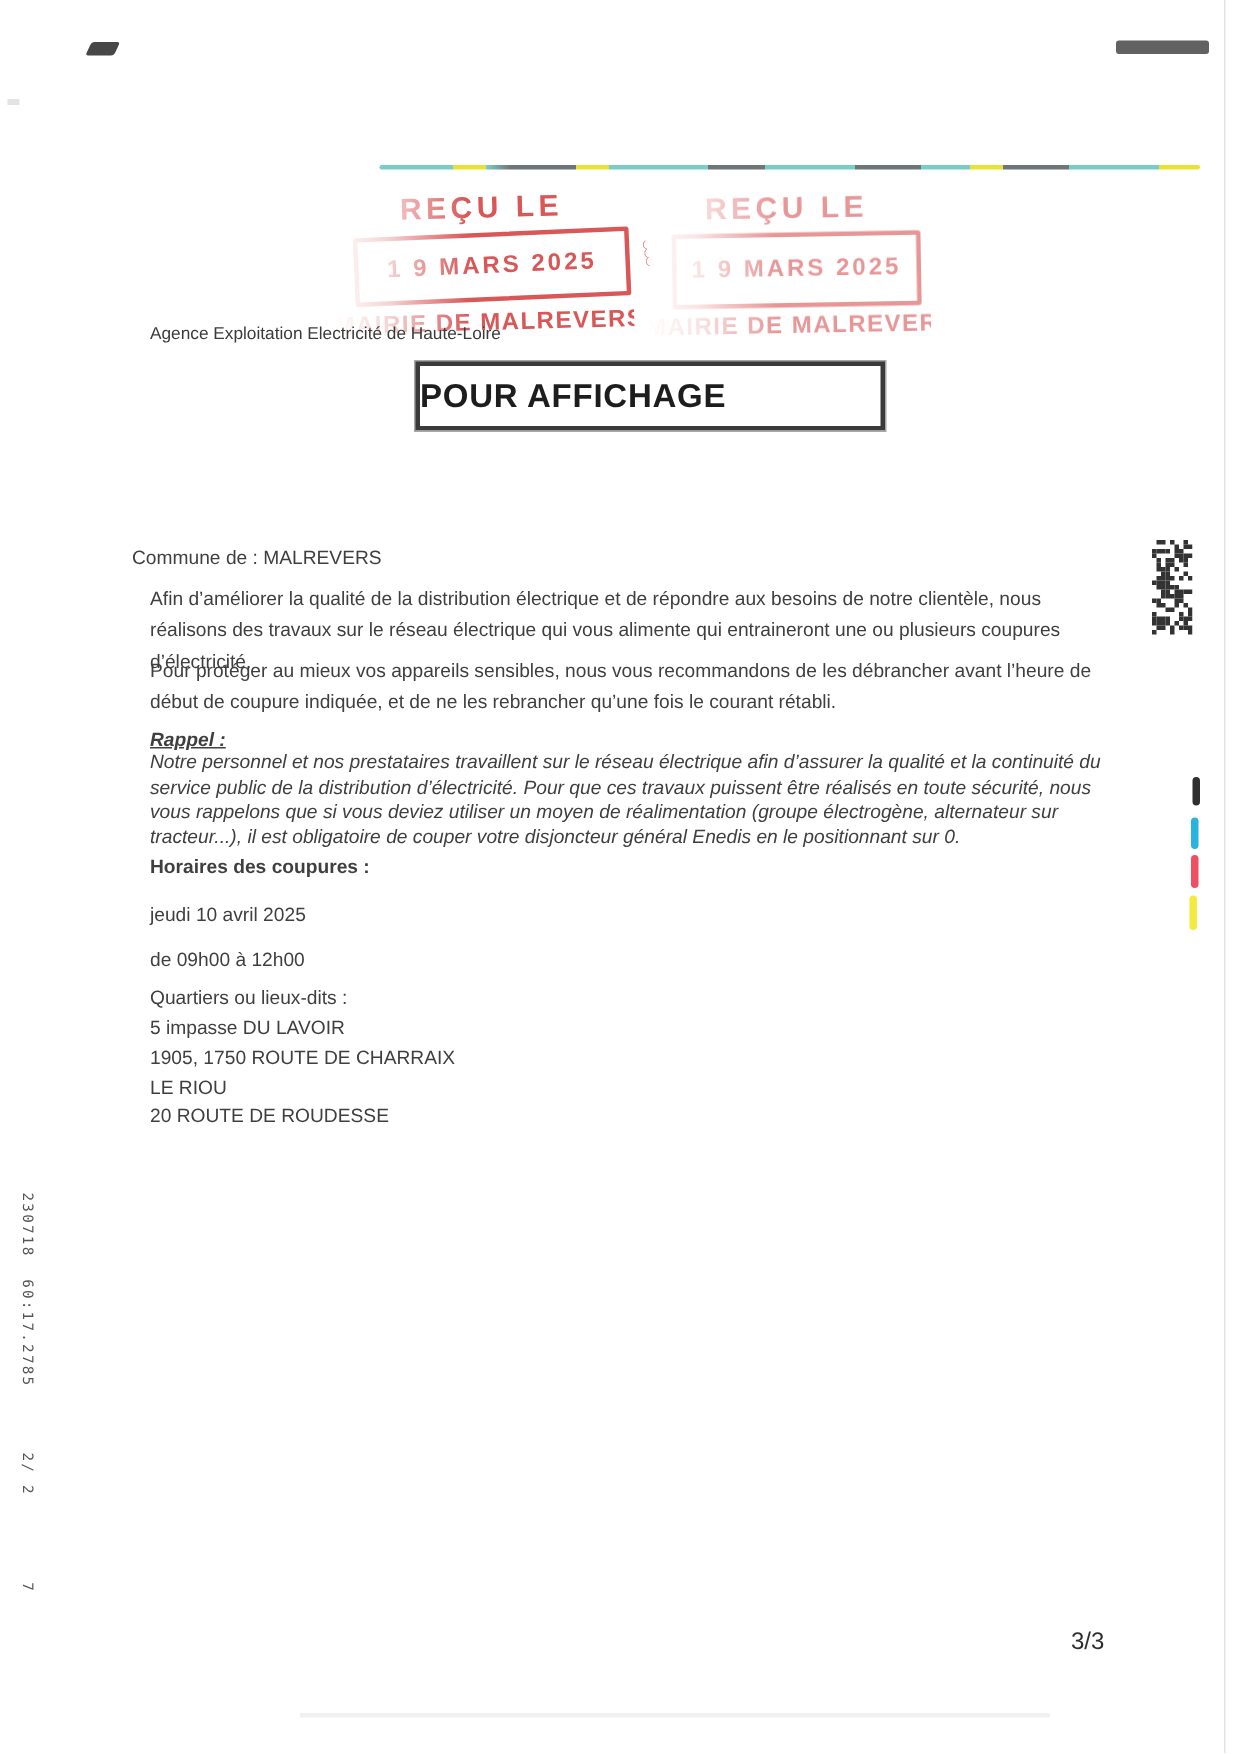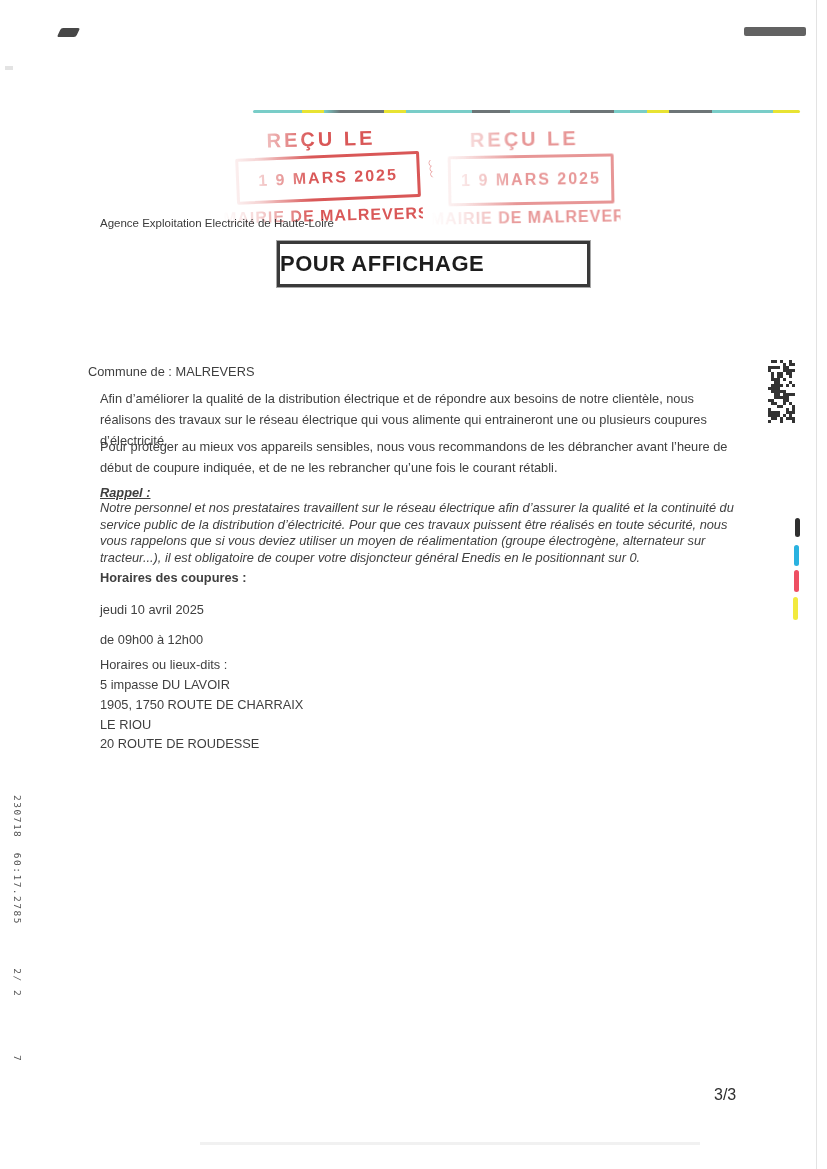--- a/index.html
+++ b/index.html
@@ -111,21 +111,21 @@
 
   <div class="abs txt" style="left:100px;top:436px;width:640px;line-height:21px;">Pour protéger au mieux vos appareils sensibles, nous vous recommandons de les débrancher avant l’heure de début de coupure indiquée, et de ne les rebrancher qu’une fois le courant rétabli.</div>
 
   <div class="abs txt rappel-label" style="left:100px;top:483px;">Rappel :</div>
   <div class="abs txt ital" style="left:100px;top:500px;width:648px;line-height:16.5px;">Notre personnel et nos prestataires travaillent sur le réseau électrique afin d’assurer la qualité et la continuité du service public de la distribution d’électricité. Pour que ces travaux puissent être réalisés en toute sécurité, nous vous rappelons que si vous deviez utiliser un moyen de réalimentation (groupe électrogène, alternateur sur tracteur...), il est obligatoire de couper votre disjoncteur général Enedis en le positionnant sur 0.</div>
 
   <div class="abs txt bold" style="left:100px;top:568px;">Horaires des coupures :</div>
   <div class="abs txt" style="left:100px;top:600px;text-align:right;">jeudi 10 avril 2025</div>
   <div class="abs txt" style="left:100px;top:619px;margin-top:11px;">de 09h00 à 12h00</div>
 
-  <div class="abs district" style="left:100px;top:655px;">Horaires ou lieux-dits :</div>
+  <div class="abs district" style="left:100px;top:655px;">Quartiers ou lieux-dits :</div>
   <div class="abs district" style="left:100px;top:675px;">5 impasse DU LAVOIR</div>
   <div class="abs district" style="left:100px;top:695px;">1905, 1750 ROUTE DE CHARRAIX</div>
   <div class="abs district" style="left:100px;top:715px;">LE RIOU</div>
   <div class="abs district" style="left:100px;top:734px;">20 ROUTE DE ROUDESSE</div>
 
   <div class="abs fax" style="left:12px;top:795px;height:200px;">230718  60:17.2785      2/ 2        7</div>
 
   <div class="abs" style="left:768px;top:360px;width:27px;height:64px;"><svg width="27" height="64">
         <rect x="3" y="0" width="3" height="3" fill="#333"></rect>
         <rect x="6" y="0" width="3" height="3" fill="#333"></rect>

